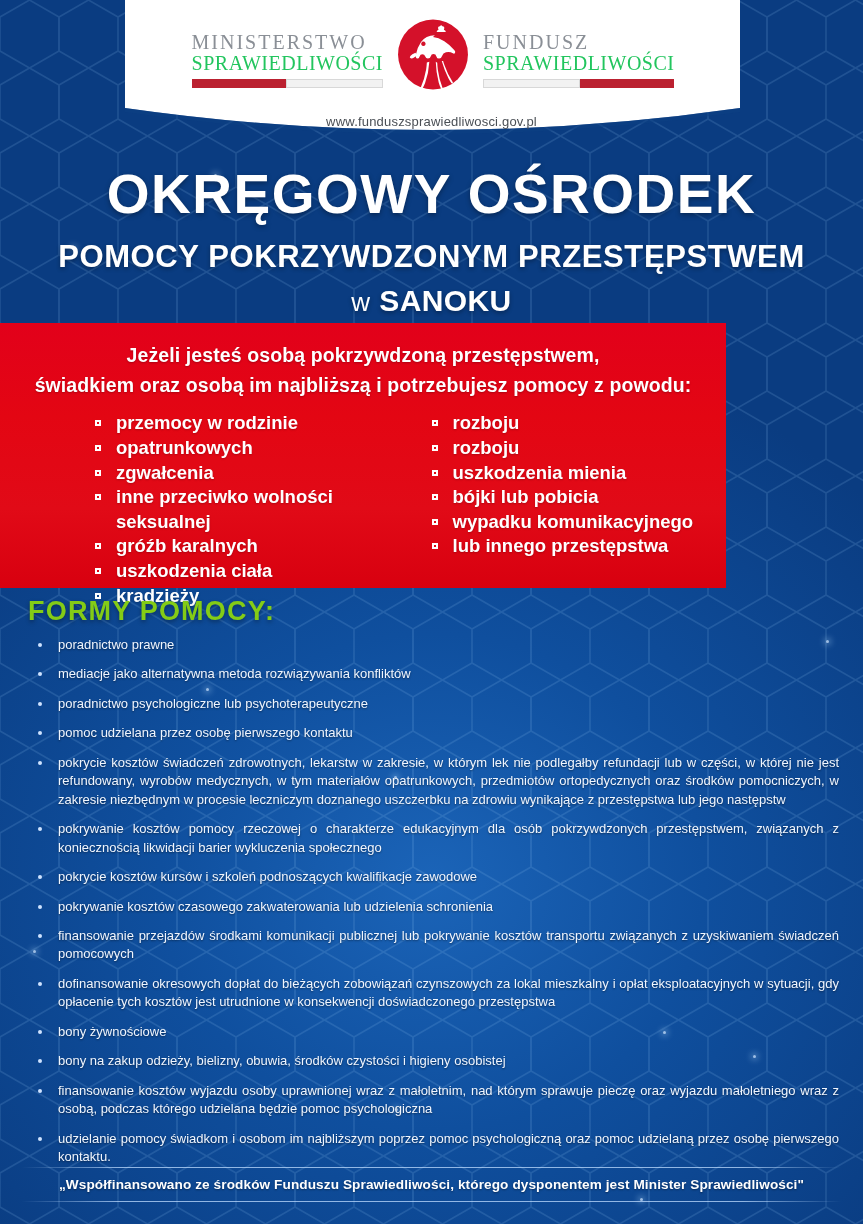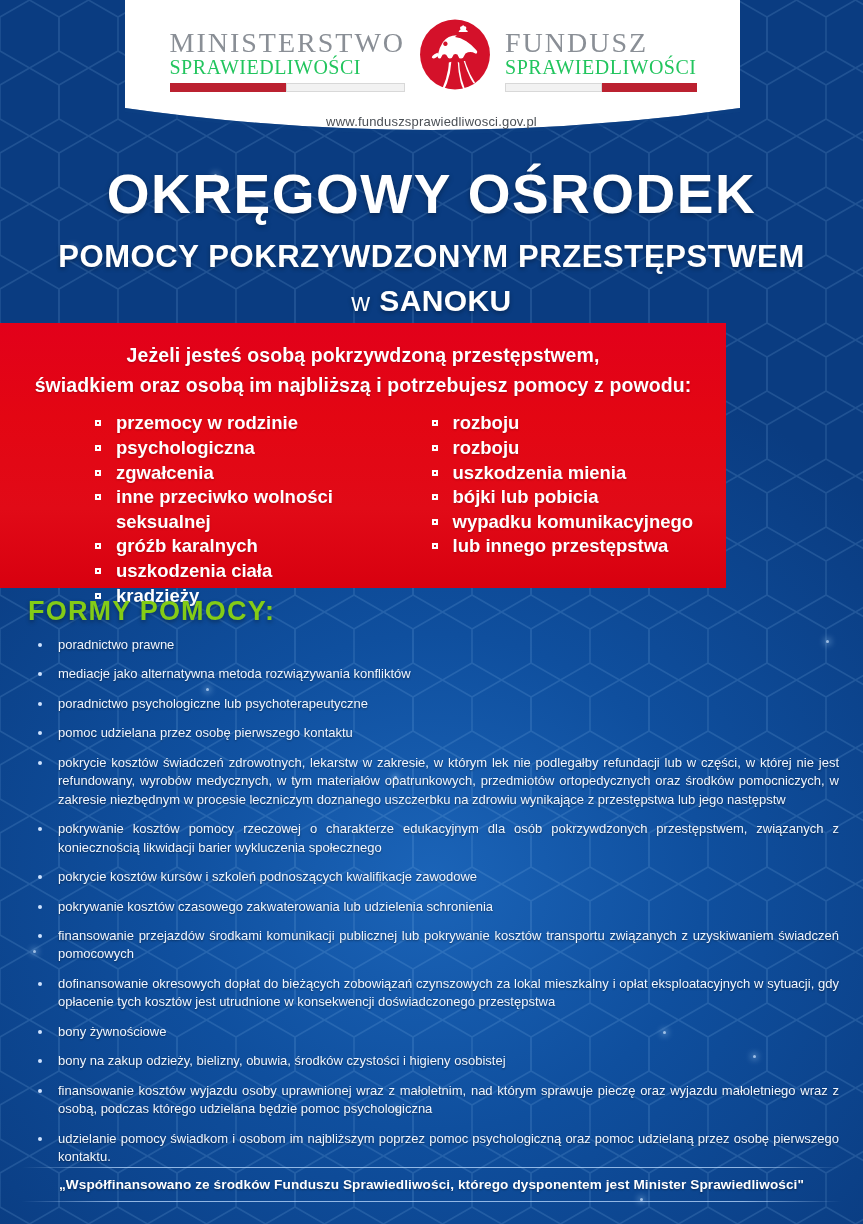--- a/index.html
+++ b/index.html
@@ -62,21 +62,21 @@
     height: 96px;
     display: flex;
     align-items: center;
     justify-content: center;
     gap: 4px;
   }
   .logo-block { text-align: left; }
   .logo-block.right { text-align: left; }
   .logo-small {
     font-family: "Liberation Serif", serif;
-    font-size: 28px;
+    font-size: 20px;
     letter-spacing: 2.0px;
     color: #8a8f96;
     line-height: 1.05;
     white-space: nowrap;
   }
   .logo-big {
     font-family: "Liberation Serif", serif;
     font-size: 20px;
     letter-spacing: .5px;
     color: #22c55e;
@@ -335,21 +335,21 @@
 
   <div class="redband">
     <div class="red-head">
       <div>Jeżeli jesteś osobą pokrzywdzoną przestępstwem,</div>
       <div>świadkiem oraz osobą im najbliższą i potrzebujesz pomocy z powodu:</div>
     </div>
     <div class="red-cols">
       <div class="red-col">
         <ul>
             <li>przemocy w rodzinie</li>
-            <li>psychologiczna</li>
+            <li>opatrunkowych</li>
             <li>zgwałcenia</li>
             <li>inne przeciwko wolności seksualnej</li>
             <li>gróźb karalnych</li>
             <li>uszkodzenia ciała</li>
             <li>kradzieży</li>
           </ul>
       </div>
       <div class="red-col two">
         <ul>
             <li>rozboju</li>

